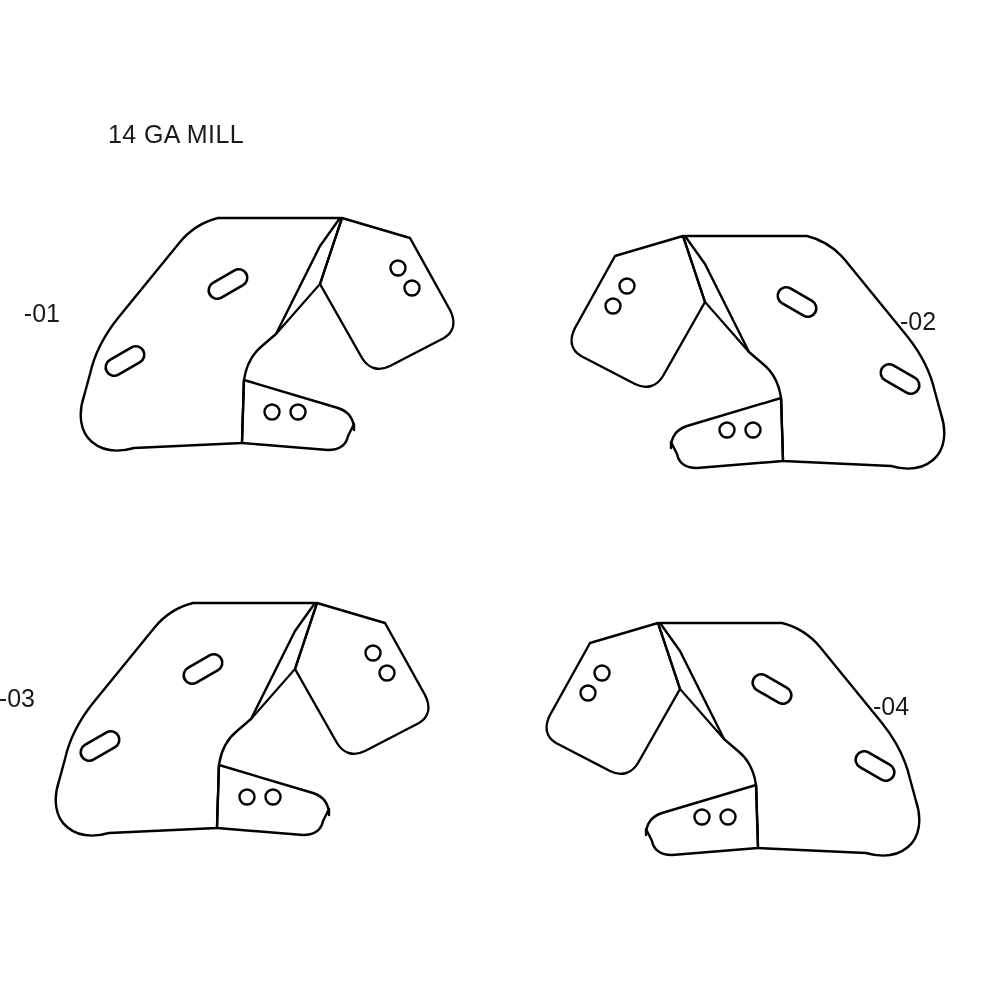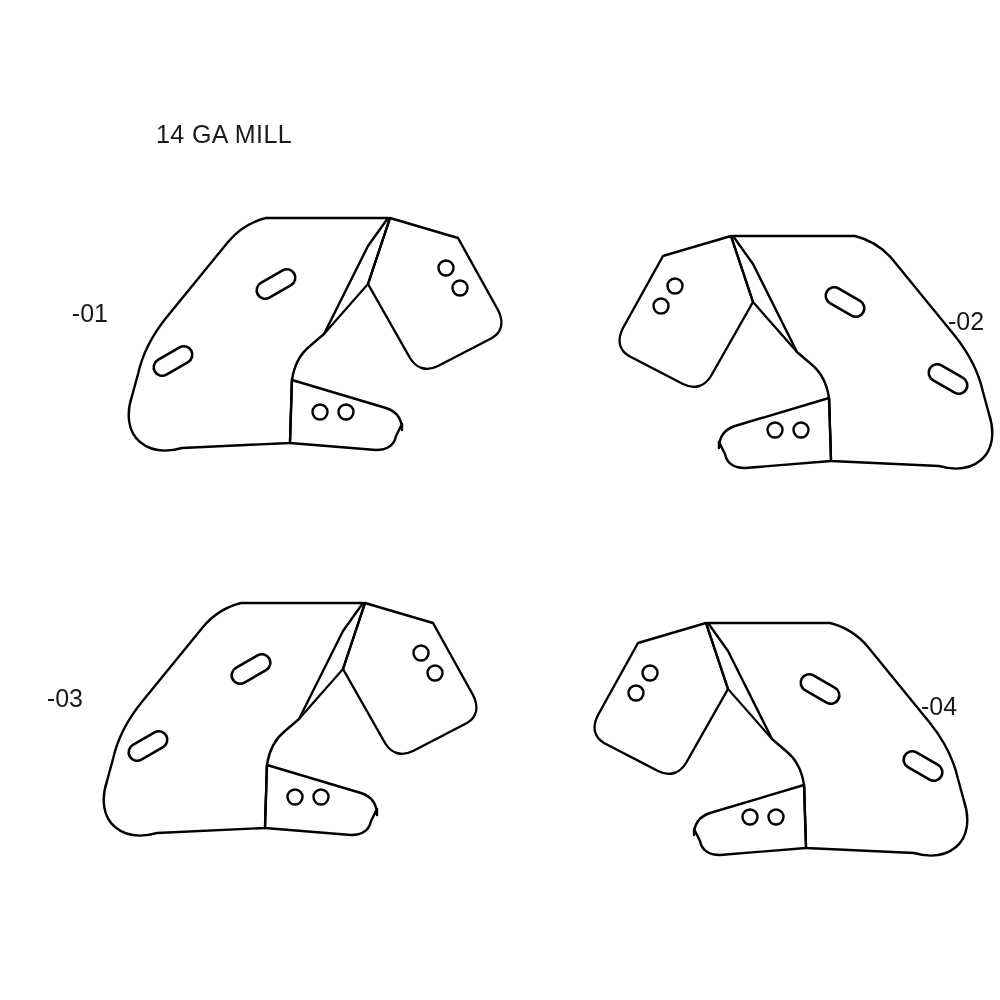--- a/index.html
+++ b/index.html
@@ -15,21 +15,20 @@
     color: #000000;
     overflow: hidden;
     position: relative;
   }
   #sheet {
     position: absolute;
     left: 0; top: 0;
     width: 848px;
     height: 1000px;
     background: #ffffff;
-    margin-left: 48px;
   }
   svg#drawing {
     position: absolute;
     left: 0; top: 0;
     width: 1000px;
     height: 1000px;
     display: block;
   }
   .outline {
     fill: #ffffff;

